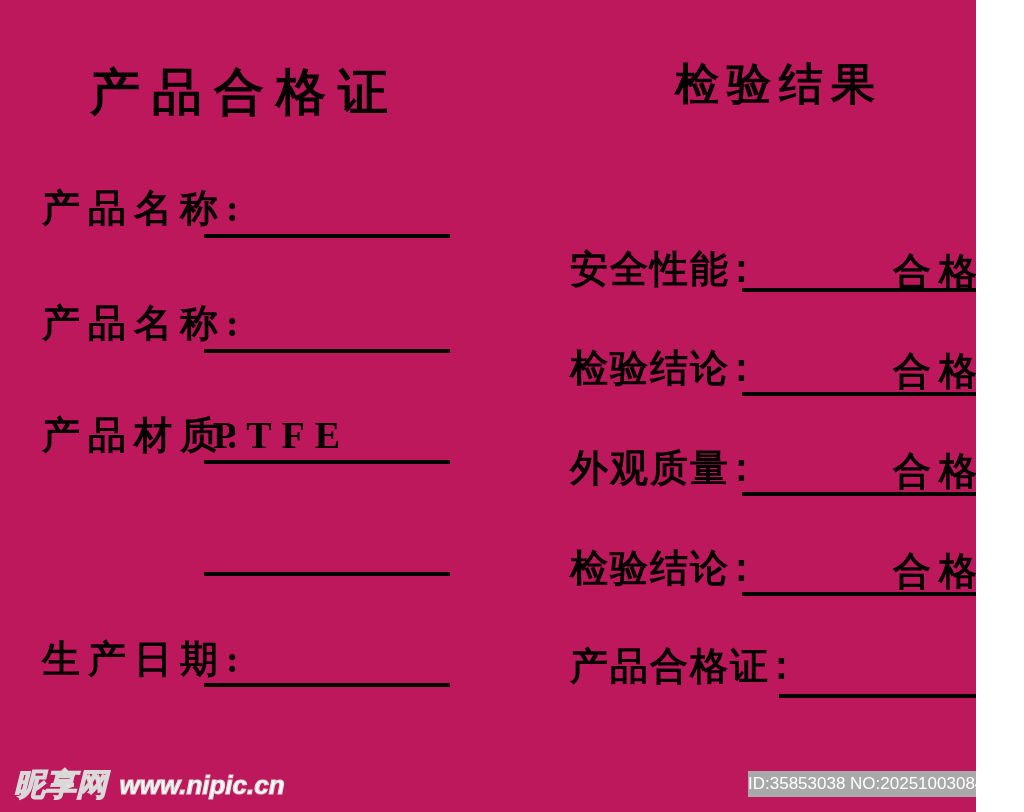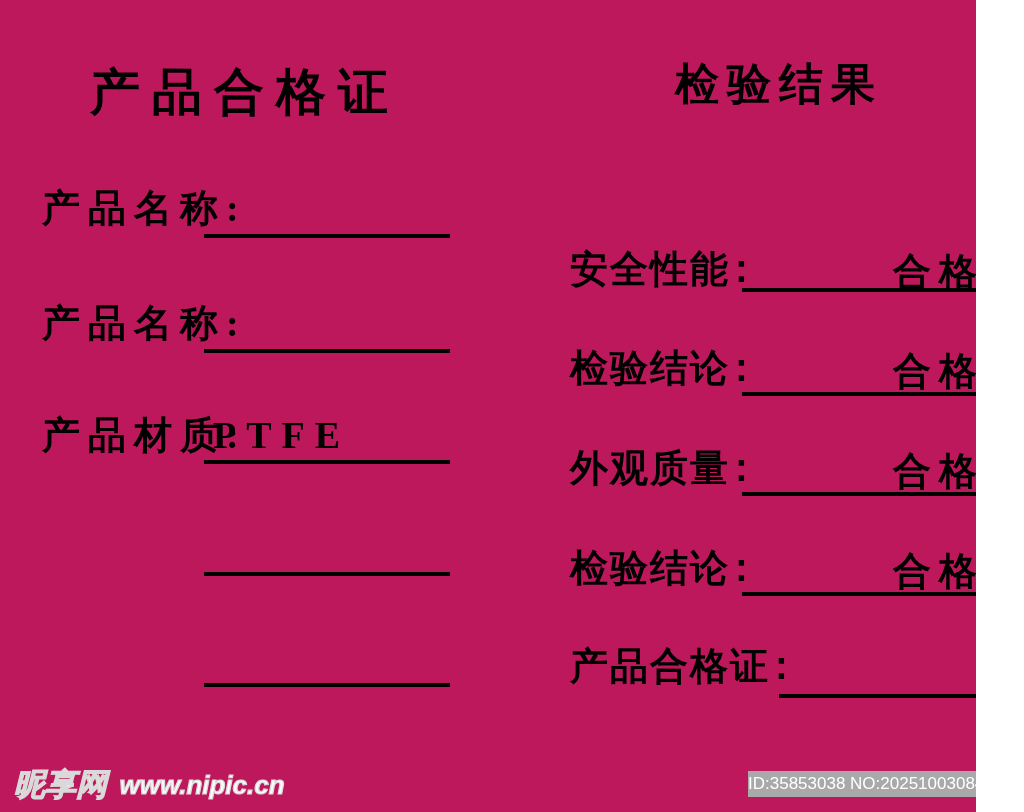--- a/index.html
+++ b/index.html
@@ -47,20 +47,21 @@
   <span class="abs value value-cjk" style="left:243px;top:301px"></span>
   <div class="hline" style="left:204px;top:349px;width:246px"></div>
 
   <span class="abs value value-wide" style="left:213px;top:413px">PTFE</span>
   <span class="abs label left-label" style="top:413px">产品材质:</span>
   <div class="hline" style="left:204px;top:460px;width:246px"></div>
 
   <span class="abs value value-cjk" style="left:243px;top:524px"></span>
   <div class="hline" style="left:204px;top:572px;width:246px"></div>
 
+  <span class="abs label left-label" style="top:637px">生产日期:</span>
   <span class="abs value value-cjk" style="left:243px;top:637px"></span>
   <div class="hline" style="left:204px;top:683px;width:246px"></div>
 
   <div class="abs title right-title">检验结果</div>
 
   <span class="abs label right-label" style="top:250px">安全性能:</span>
   <span class="abs value value-center" style="top:250px">合格</span>
   <div class="hline" style="left:742px;top:288px;width:243px"></div>
 
   <span class="abs label right-label" style="top:349px">检验结论:</span>

